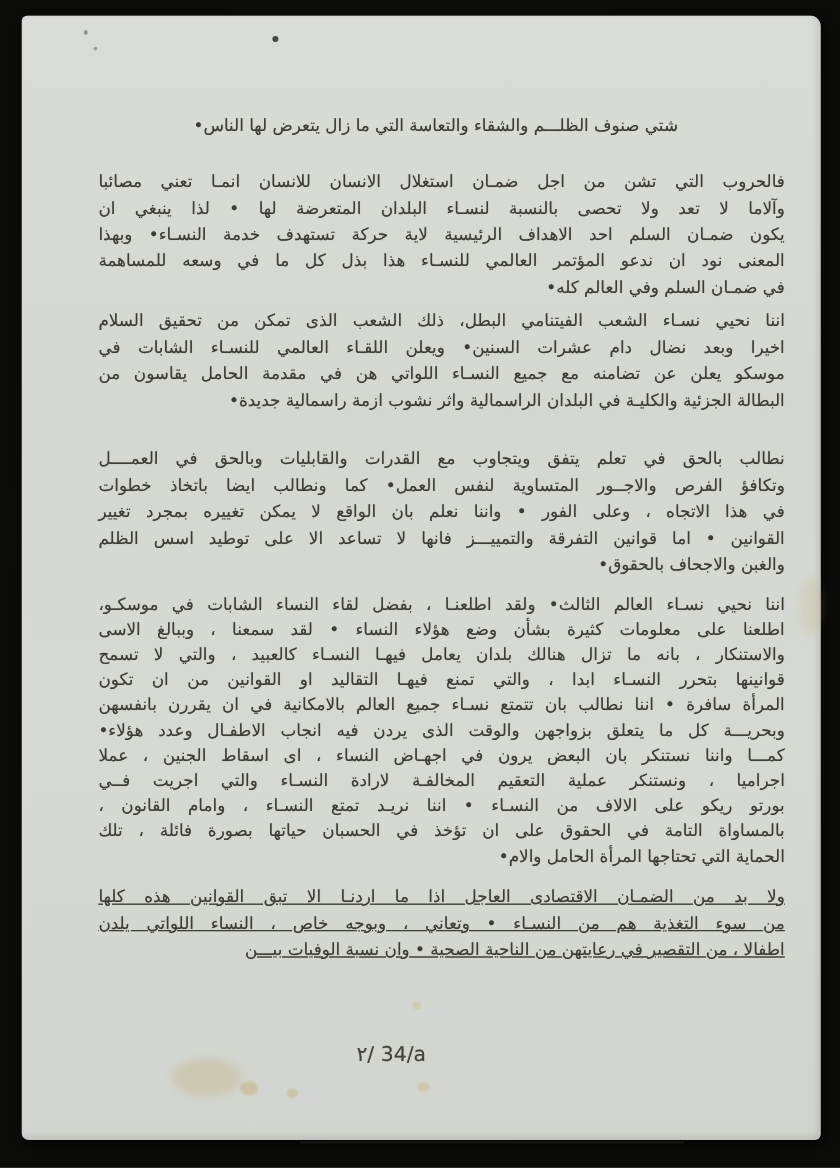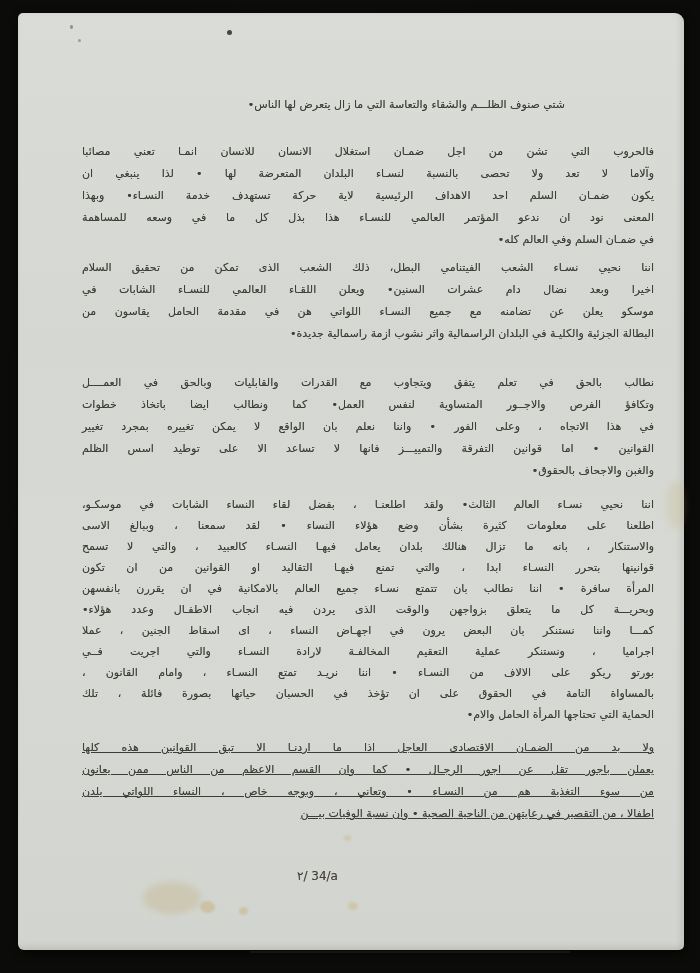--- a/index.html
+++ b/index.html
@@ -21,42 +21,42 @@
       2px 3px 10px rgba(0,0,0,0.65),
       inset -3px 0 6px rgba(70,70,60,0.10),
       inset 0 -3px 6px rgba(70,70,60,0.10),
       inset 2px 2px 6px rgba(255,255,255,0.25);
   }
   .textblock{
     position:absolute;
     top:81px; right:30px; left:64px;
     direction:rtl;
     color:#3e3c37;
-    font-size:11px;
+    font-size:14px;
     text-shadow:0 0 0.6px rgba(74,71,62,0.55);
   }
   .line{
     line-height:22px;
     text-align:justify;
     text-align-last:justify;
     white-space:normal;
   }
   .line.last{ text-align-last:start; }
   .para4 .line{ line-height:21px; }
   .para0{ padding-right:89px; }
   .para1{ margin-top:25px; }
   .para2{ margin-top:6px; }
   .para3{ margin-top:27px; }
   .para4{ margin-top:12px; }
   .para5{ margin-top:12px;text-decoration:underline; }
   .footer{
     position:absolute;
     top:856px; left:279px;
     direction:ltr;
-    font-size:12px;
+    font-size:17px;
     color:#45433c;
     letter-spacing:1px;
     text-shadow:0 0 0.6px rgba(74,71,62,0.5);
   }
   .stain{ position:absolute; border-radius:50%; pointer-events:none; }
   .stain.s1{ left:125px; top:869px; width:58px; height:32px; background:rgba(187,152,82,0.22); filter:blur(3px); }
   .stain.s2{ left:182px; top:888px; width:15px; height:12px; background:rgba(190,150,70,0.30); filter:blur(1px); }
   .stain.s3{ left:221px; top:894px; width:9px; height:8px; background:rgba(185,148,72,0.28); filter:blur(1px); }
   .stain.s4{ left:330px; top:889px; width:10px; height:8px; background:rgba(196,164,88,0.30); filter:blur(1px); }
   .stain.s5{ left:648px; top:468px; width:20px; height:48px; background:rgba(190,160,90,0.16); filter:blur(3px); }
@@ -103,21 +103,20 @@
         <div class="line">المرأة سافرة • اننا نطالب بان تتمتع نسـاء جميع العالم بالامكانية في ان يقررن بانفسهن</div>
         <div class="line">وبحريـــة كل ما يتعلق بزواجهن والوقت الذى يردن فيه انجاب الاطفـال وعدد هؤلاء•</div>
         <div class="line">كمـــا واننا نستنكر بان البعض يرون في اجهـاض النساء ، اى اسقاط الجنين ، عملا</div>
         <div class="line">اجراميا ، ونستنكر عملية التعقيم المخالفـة لارادة النسـاء والتي اجريت فــي</div>
         <div class="line">بورتو ريكو على الالاف من النسـاء • اننا نريـد تمتع النسـاء ، وامام القانون ،</div>
         <div class="line">بالمساواة التامة في الحقوق على ان تؤخذ في الحسبان حياتها بصورة فائلة ، تلك</div>
         <div class="line last">الحماية التي تحتاجها المرأة الحامل والام•</div>
       </div>
       <div class="para para5">
         <div class="line">ولا بد من الضمـان الاقتصادى العاجل اذا ما اردنـا الا تبق القوانين هذه كلها</div>
-        <div class="line">يعملن باجور تقل عن اجور الرجـال • كما وان القسم الاعظم من الناس ممن يعانون</div>
         <div class="line">من سوء التغذية هم من النسـاء • وتعاني ، وبوجه خاص ، النساء اللواتي يلدن</div>
         <div class="line last">اطفالا ، من التقصير في رعايتهن من الناحية الصحية • وان نسبة الوفيات بيـــن</div>
       </div>
     </div>
   <div class="footer">٢/ 34/a</div>
   <div class="stain s1"></div>
   <div class="stain s2"></div>
   <div class="stain s3"></div>
   <div class="stain s4"></div>
   <div class="stain s5"></div>

